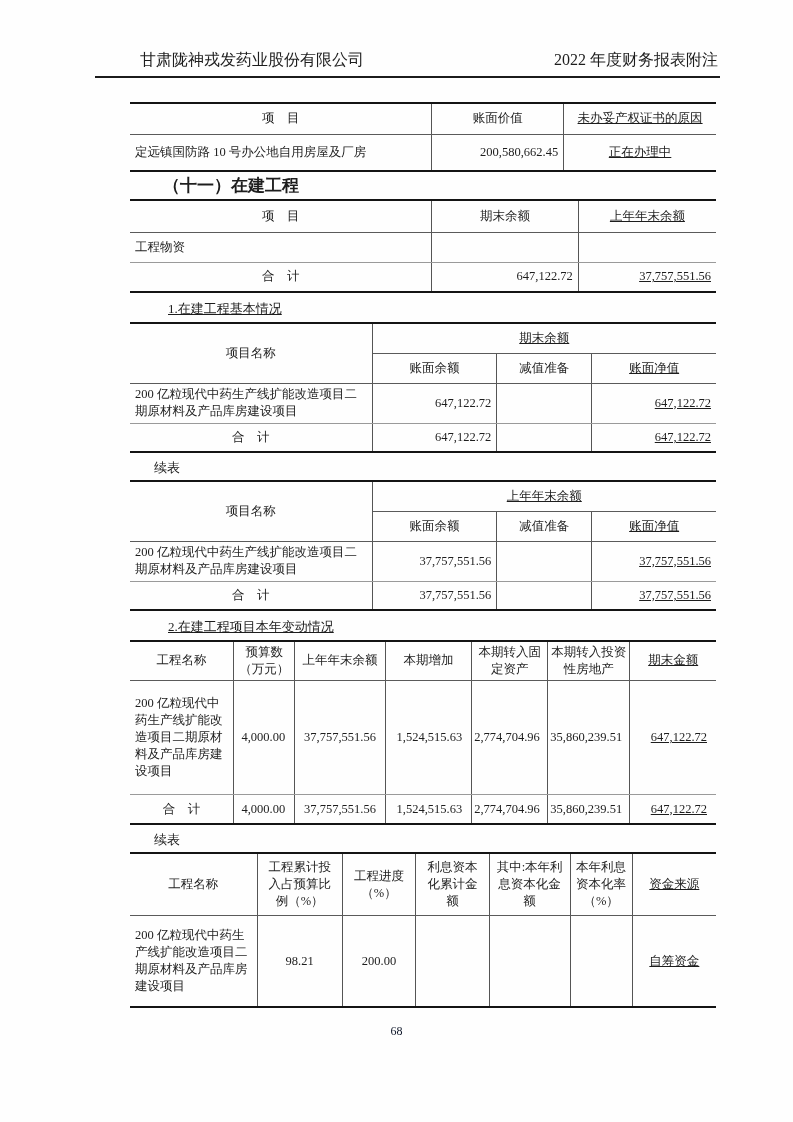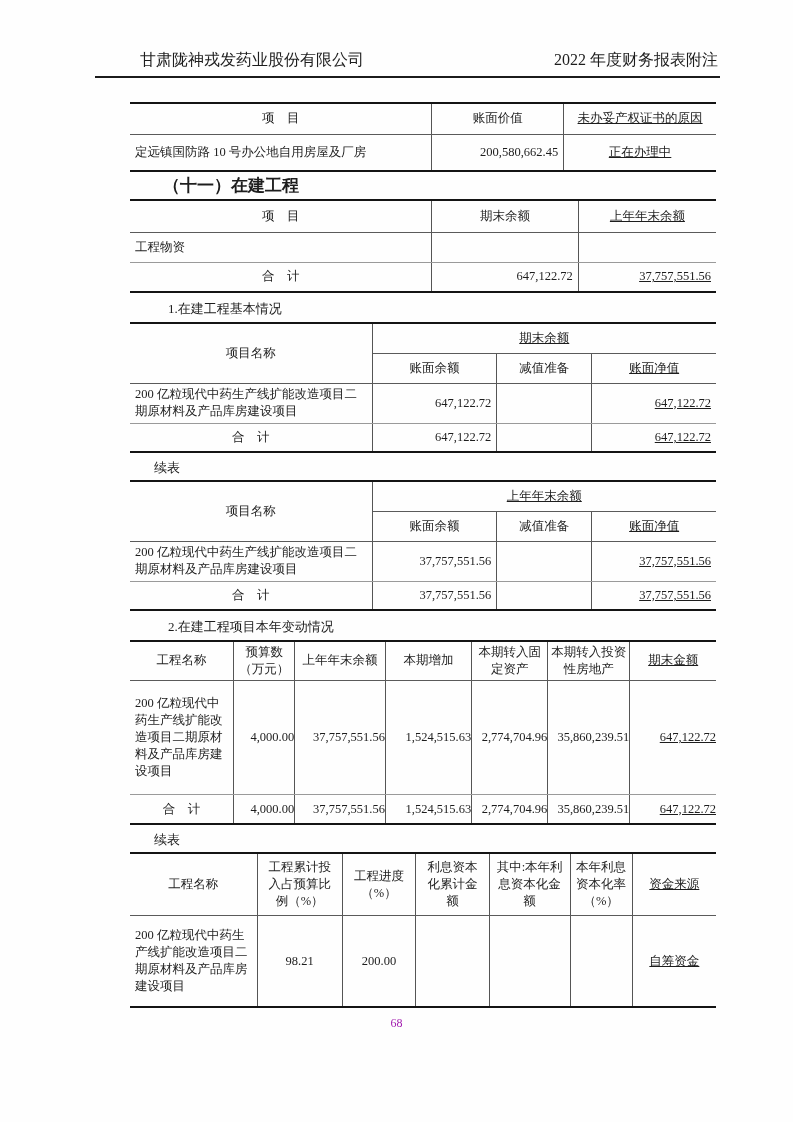--- a/index.html
+++ b/index.html
@@ -47,33 +47,33 @@
   .r { text-align:right; padding-right:7px;margin-top:17px; }
 
   
   .t1 thead tr { height:31px; }   .t1 tbody tr { height:37px; }
   .t2 thead tr { height:32px; }   .t2 tbody tr { height:30px; }
   .t34 thead tr { height:30px; }
   .t34 tbody tr.data { height:40px; } .t34 tbody tr.total { height:29px; }
   .t5 { font-size:11px; }
   .t5 thead tr { height:34px; }
   .t5 tbody tr.data { height:114px; } .t5 tbody tr.total { height:30px; }
-  .t5 td.r { padding-right:0; } .t5 th, .t5 td { padding-left:2px; padding-right:2px; }
+  .t5 td.r { padding-right:9px; } .t5 th, .t5 td { padding-left:2px; padding-right:2px; }
   .t5 td.name, .t6 td.name { font-size:12.5px; line-height:17px; padding-left:5px; }
   .t6 { font-size:12px; }
   .t6 thead tr { height:62px; }
   .t6 tbody tr.data { height:92px; }
 
   .sec-title  { margin-top:5px; padding-left:33px; font-weight:bold; font-size:17px; line-height:18px; }
-  .note-title { margin-top:7px; padding-left:38px; font-size:13px; line-height:17px; }
+  .note-title { margin-top:7px; padding-left:38px; font-size:13px; line-height:17px;text-decoration:underline; }
   .cont-label { margin-top:6px; padding-left:24px; font-size:13px; line-height:17px; }
 
   .mt4 { margin-top:4px; } .mt5 { margin-top:5px; } .mt24 { margin-top:24px; }
 
-  .page-number { margin-top:8px; text-align:center; font-size:12px; color:#a21caf; }
+  .page-number { margin-top:16px; text-align:center; font-size:12px; color:#0f172a; }
 </style>
 </head>
 <body>
 
 <div class="page">
 
   <div class="doc-header">
     <span>甘肃陇神戎发药业股份有限公司</span>
     <span>2022 年度财务报表附注</span>
   </div>

